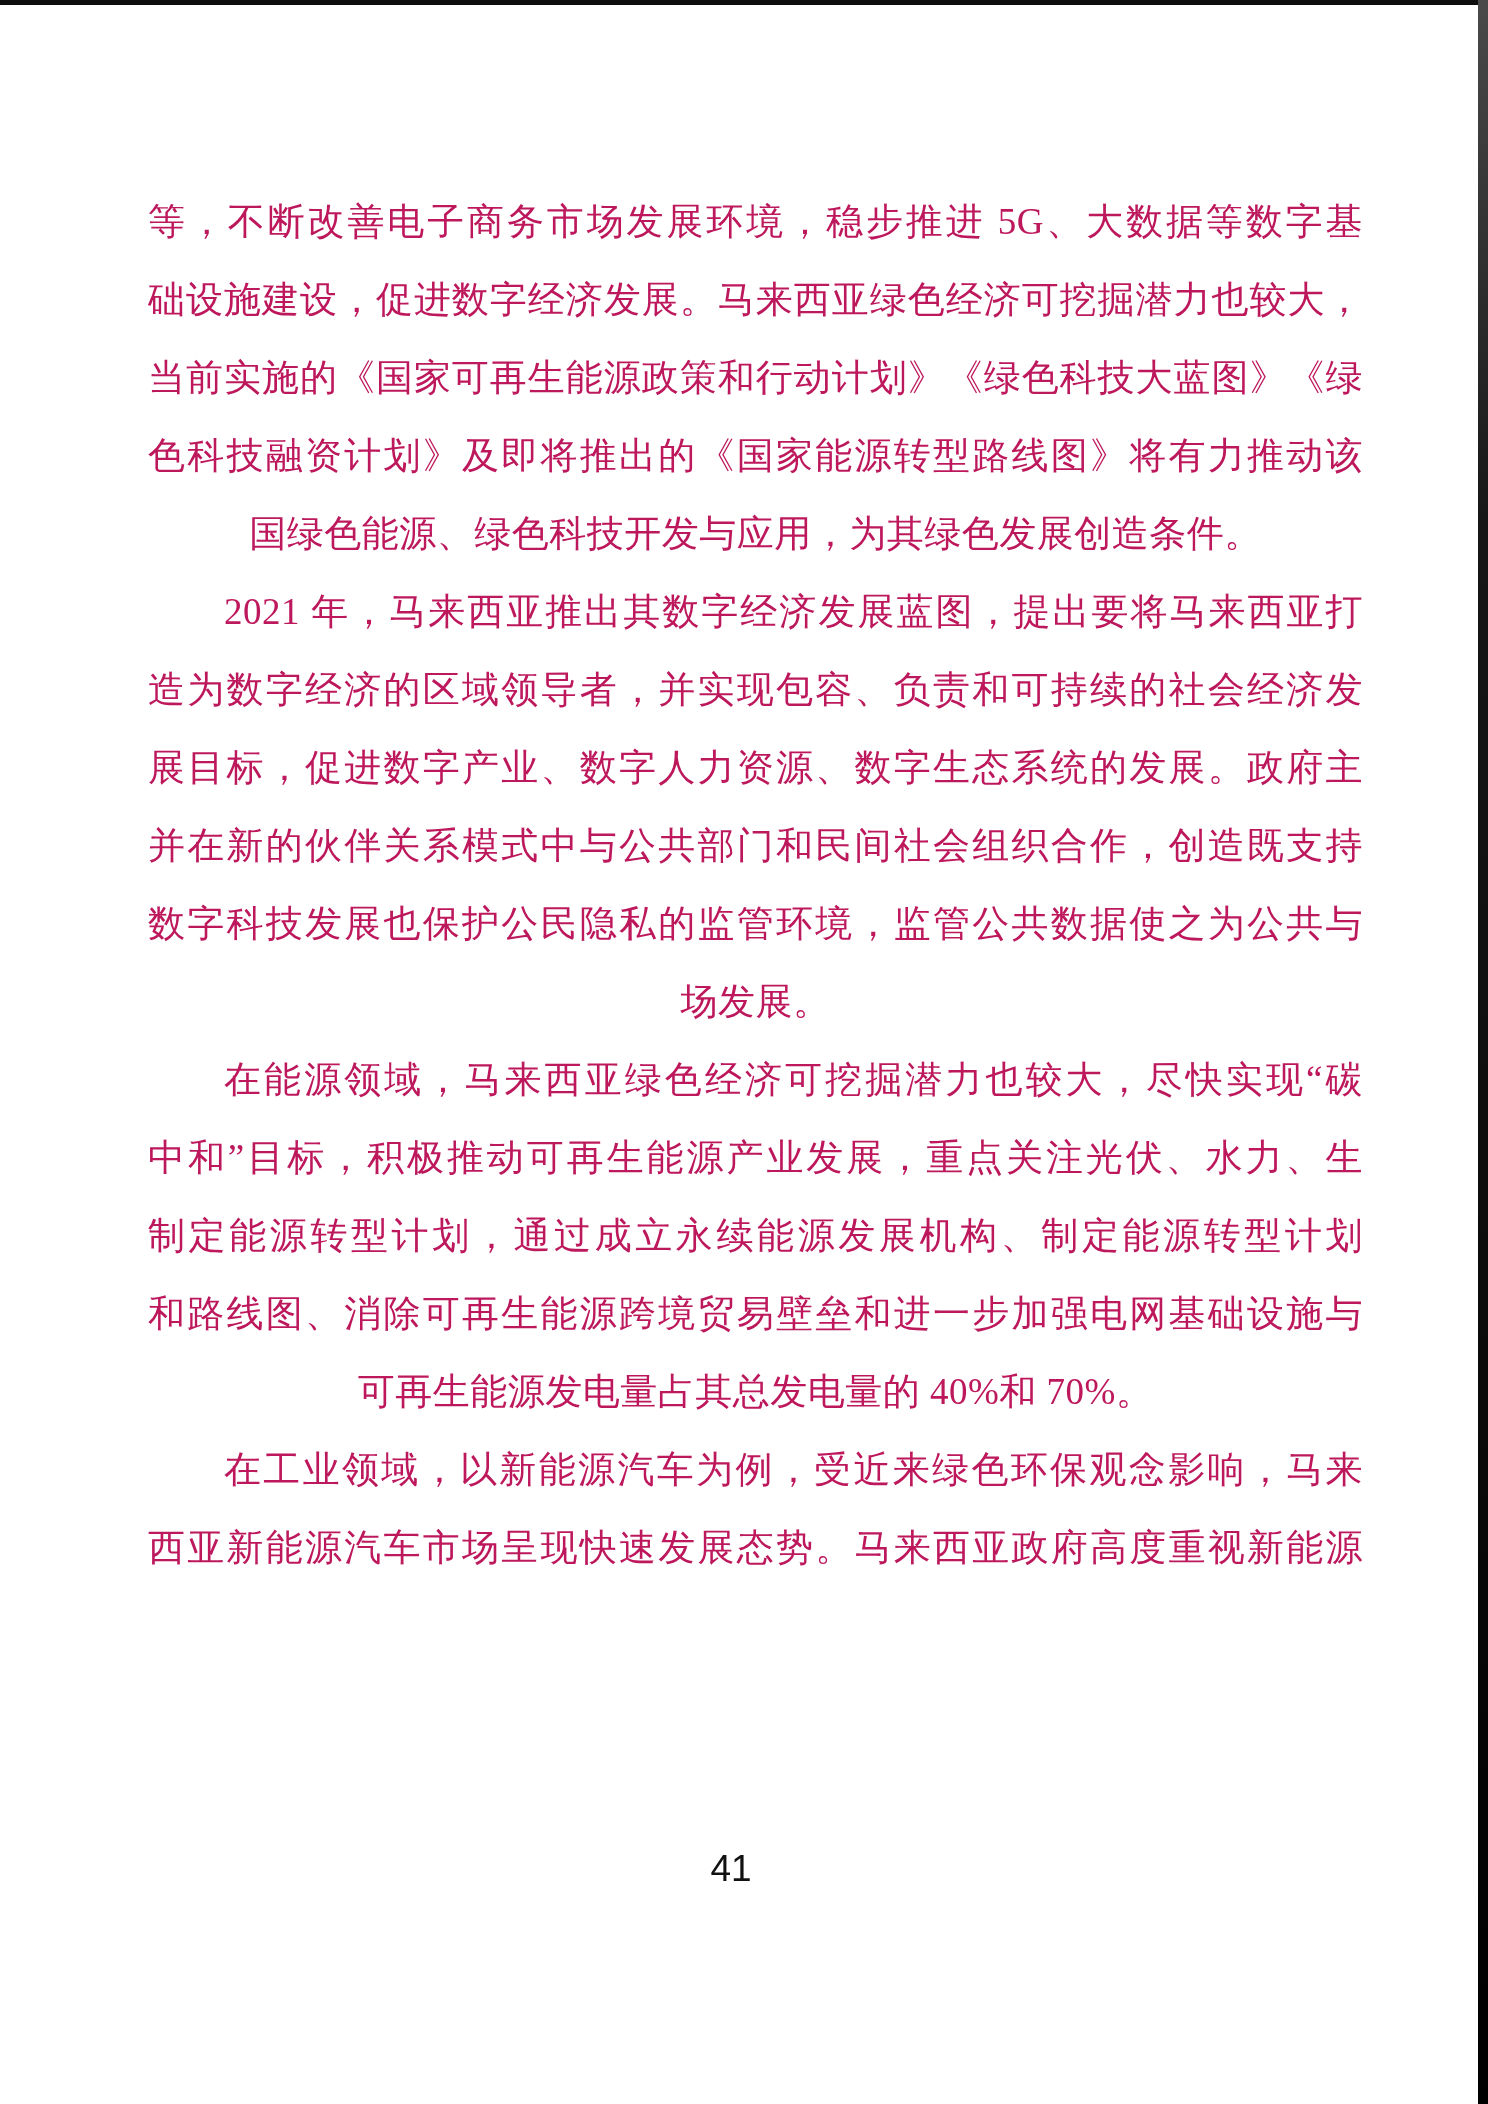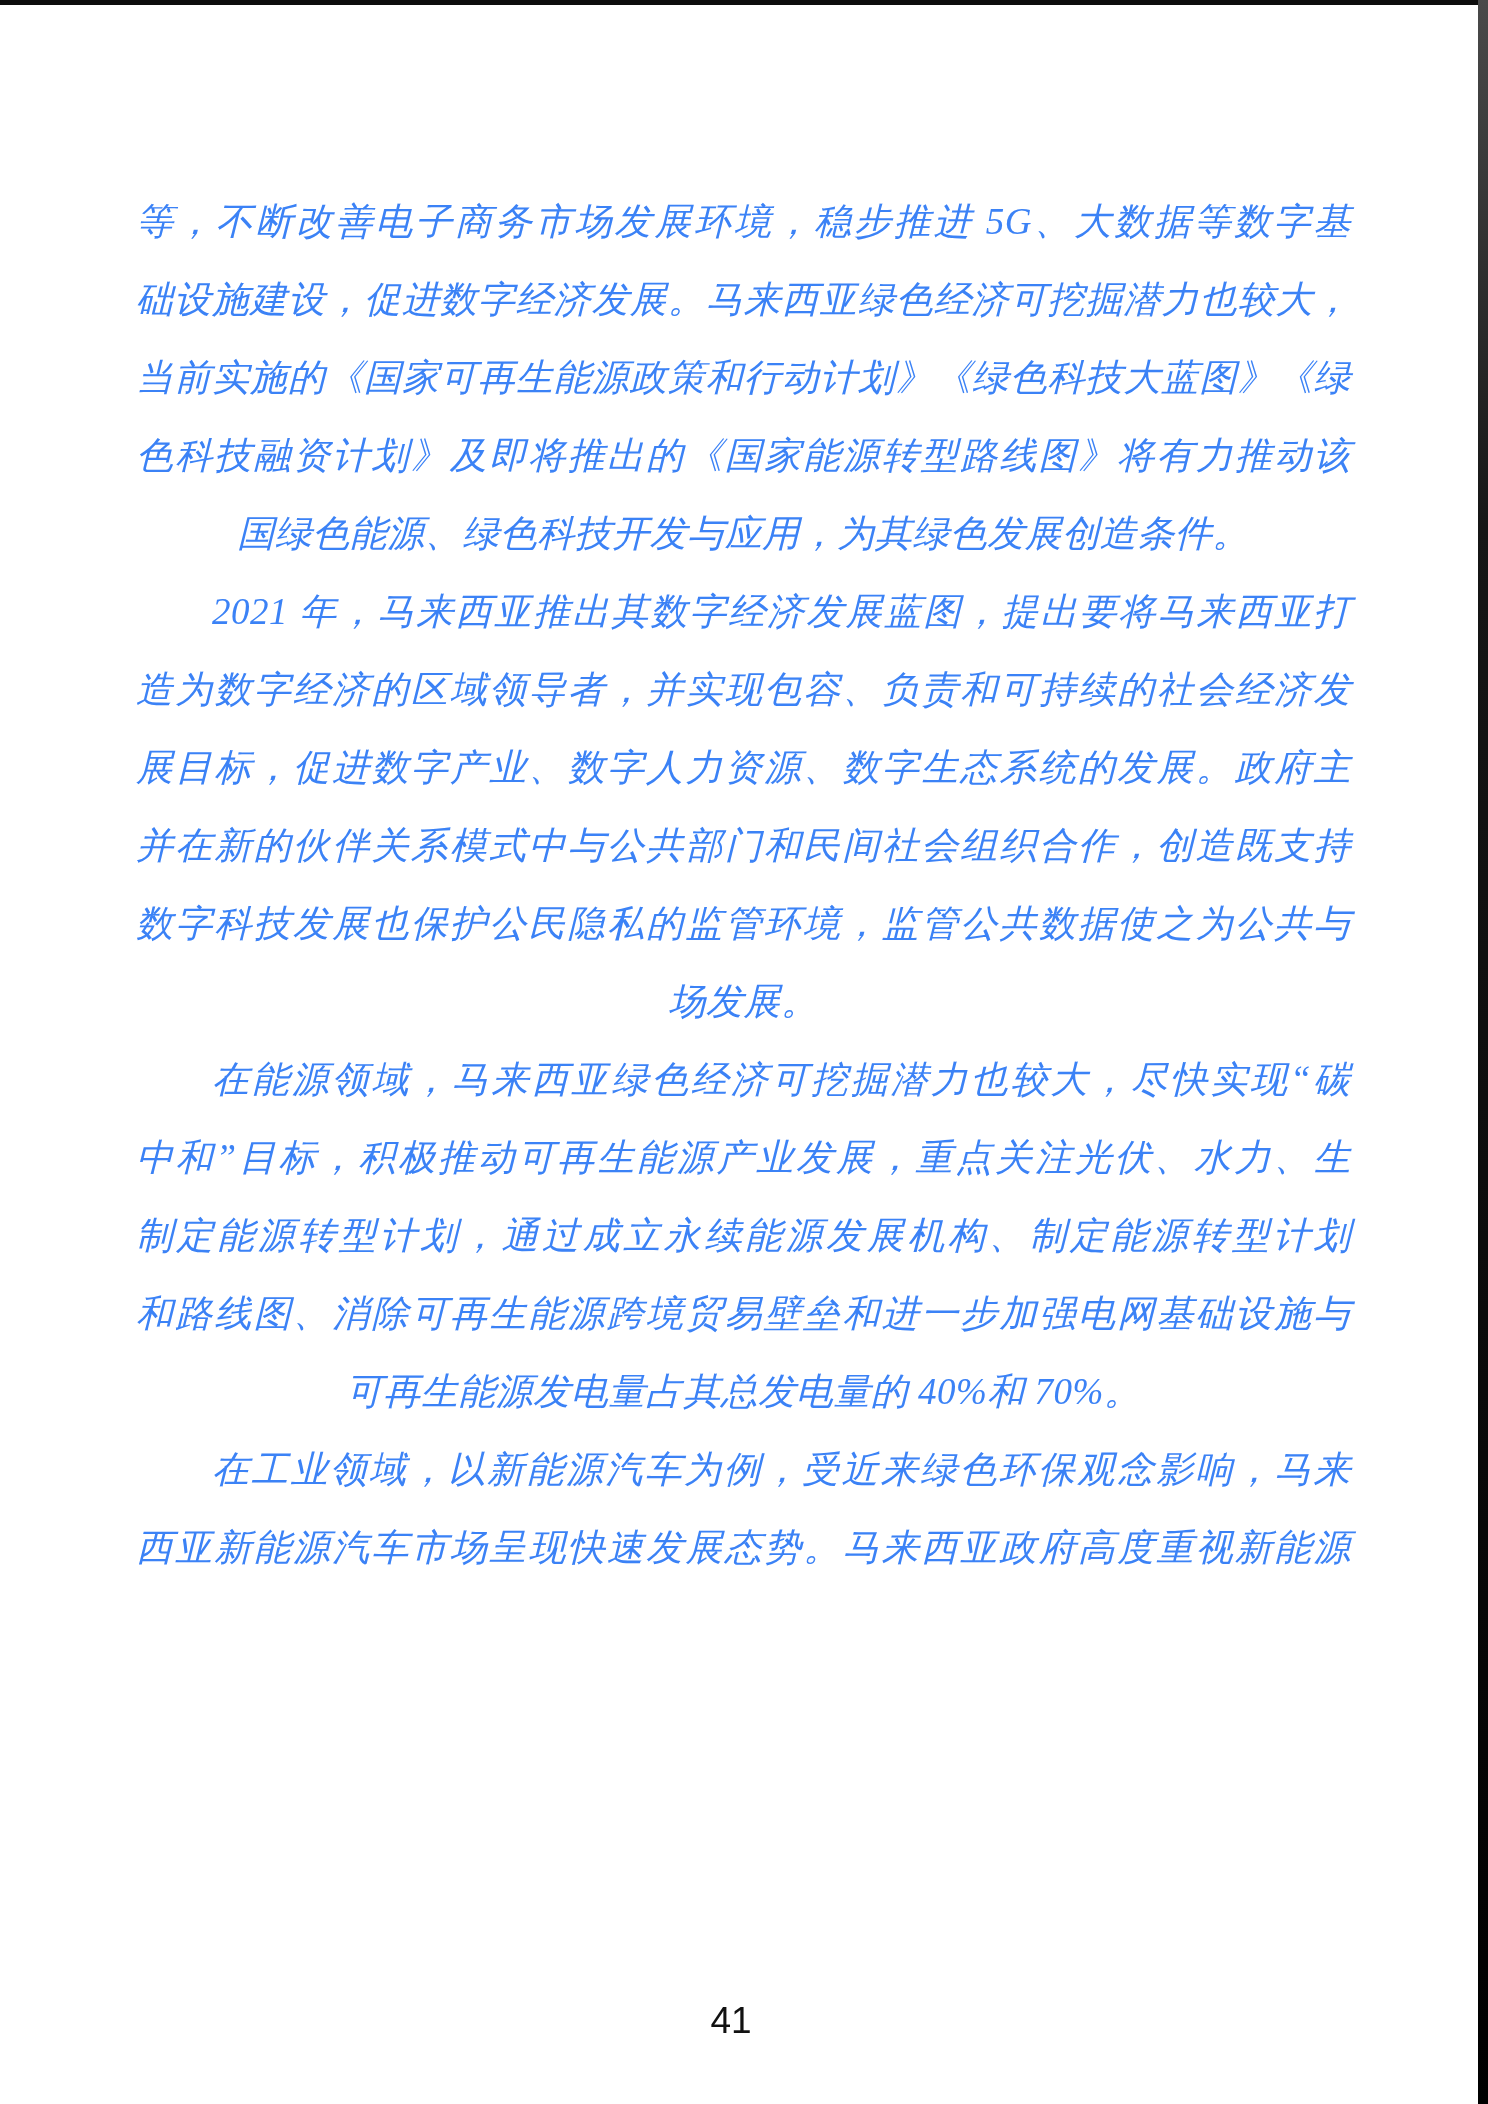--- a/index.html
+++ b/index.html
@@ -23,44 +23,43 @@
   }
   .scan-bar-right {
     position: absolute;
     top: 0; right: 0;
     width: 10px;
     height: 100%;
     background: linear-gradient(180deg, #4a4a4a 0%, #161616 25%, #000000 100%);
   }
   .text-block {
     position: absolute;
-    left: 136px;
+    left: 148px;
     top: 183px;
     width: 1215px;
-    color: #3b82f6;
-    font-style: italic;
+    color: #be185d;
   }
   .line {
     font-size: 37px;
     line-height: 78px;
     height: 78px;
     letter-spacing: 0.5px;
     text-align: center;
   }
   .line.justify {
     text-align: justify;
     text-align-last: justify;
     text-justify: inter-character;
   }
   .line.indent {
     padding-left: 76px;
   }
   .page-number {
     position: absolute;
-    top: 2000px;
+    top: 1848px;
     left: 0;
     width: 1462px;
     text-align: center;
     font-family: "Liberation Sans", sans-serif;
     font-size: 37px;
     color: #111111;
   }
 </style>
 </head>
 <body>

